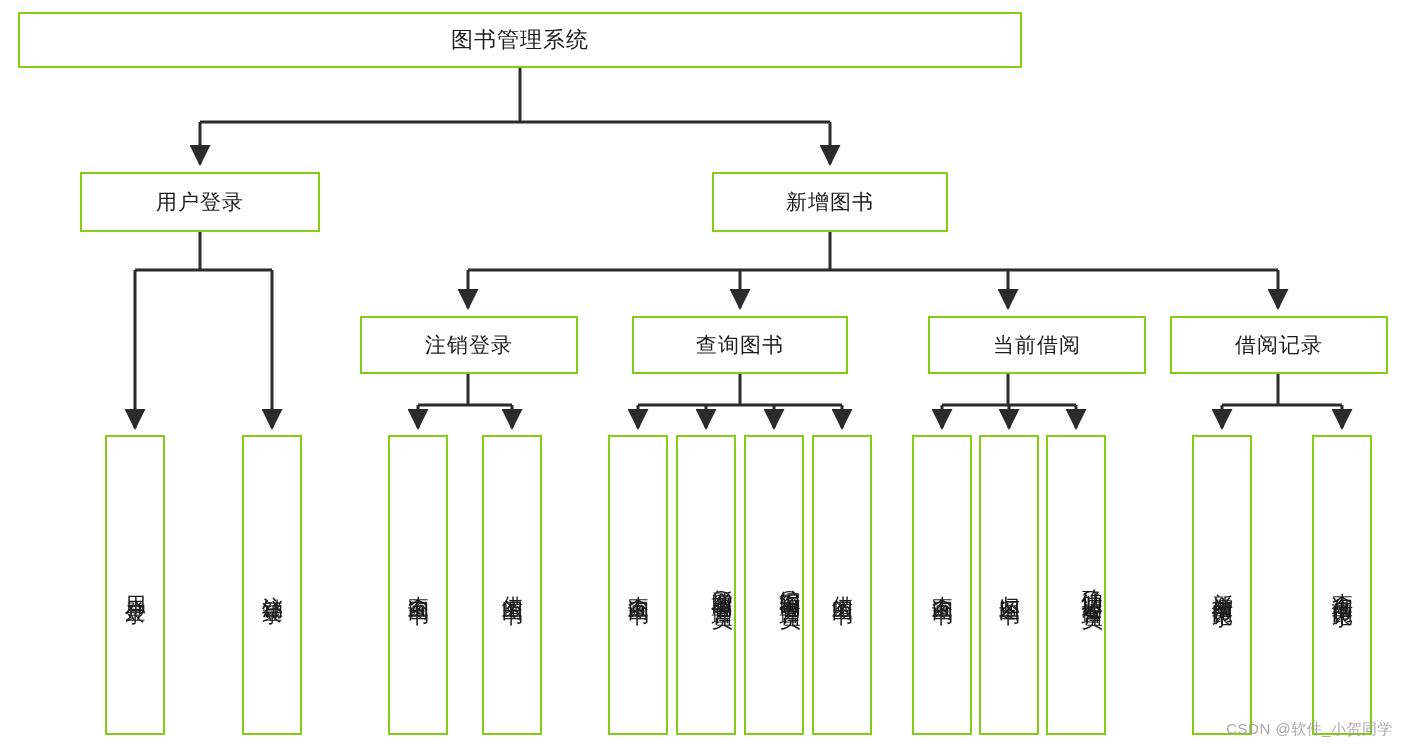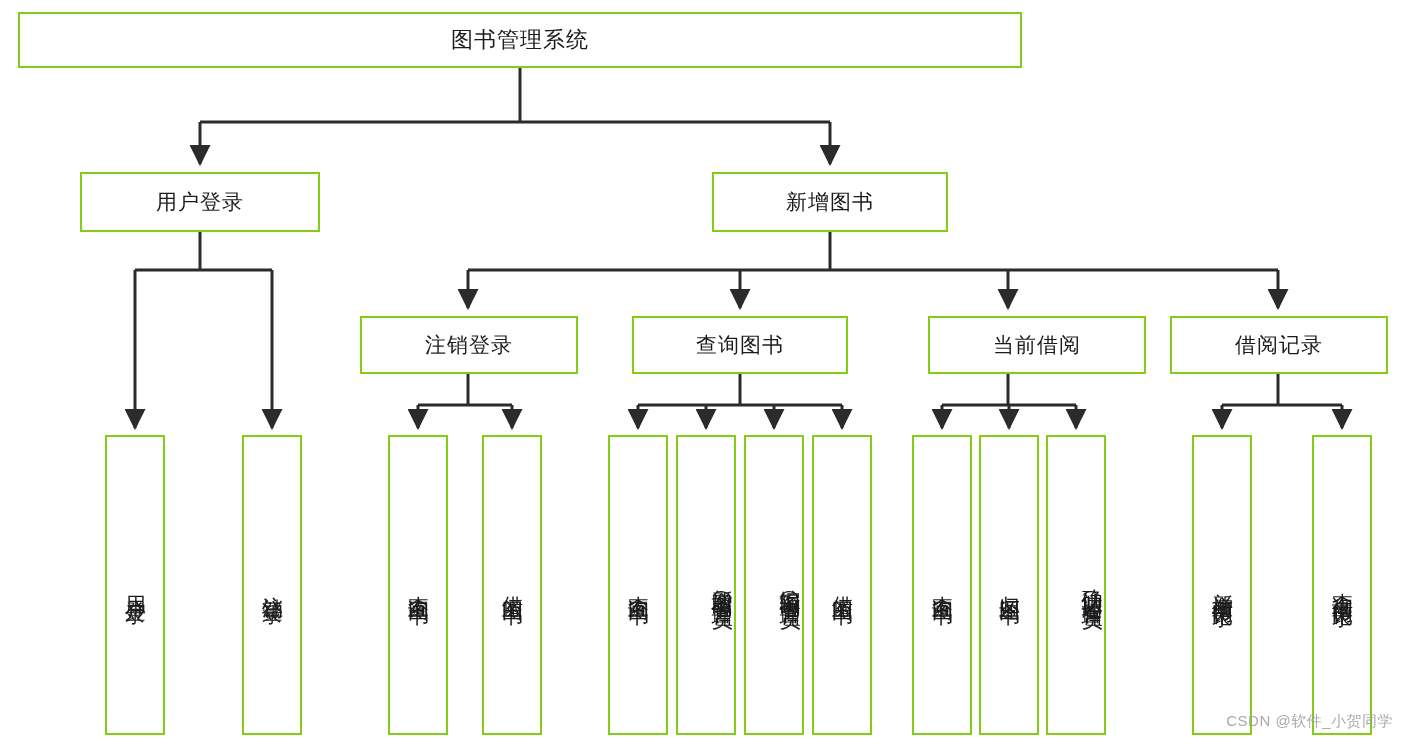--- a/index.html
+++ b/index.html
@@ -55,21 +55,21 @@
   }
   .node.vert.centered {
     align-items: center;
   }
   #root-node {
     font-size: 22px;
   }
   #watermark {
     position: absolute;
     right: 12px;
-    bottom: 16px;
+    bottom: 8px;
     font-size: 15px;
     color: #9a9a9a;
     opacity: .85;
     white-space: nowrap;
     letter-spacing: .5px;
     pointer-events: none;
   }
 </style>
 </head>
 <body>

